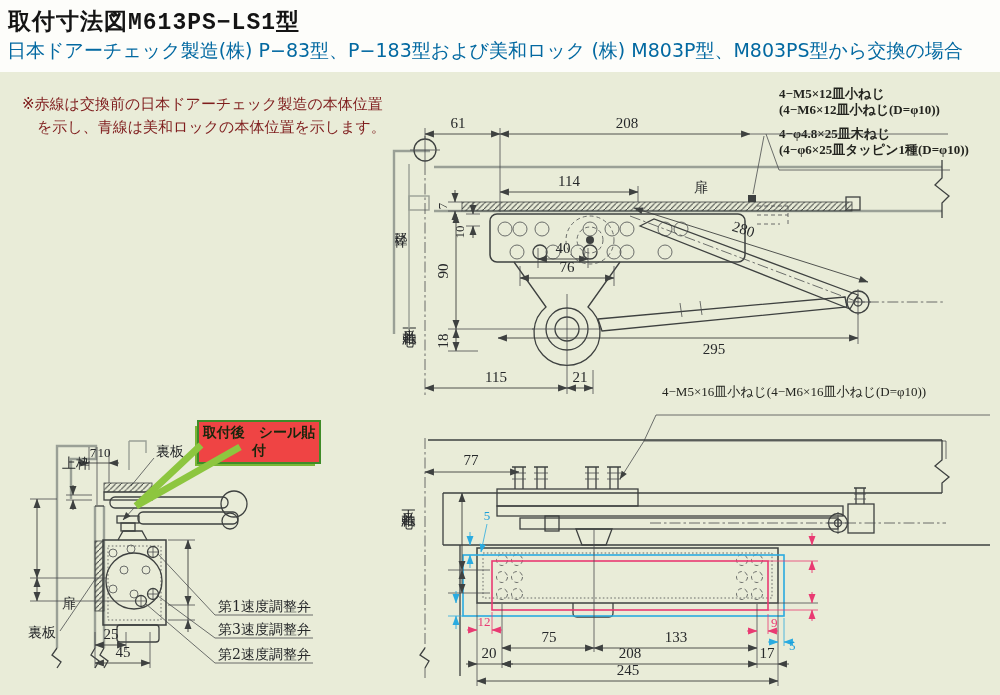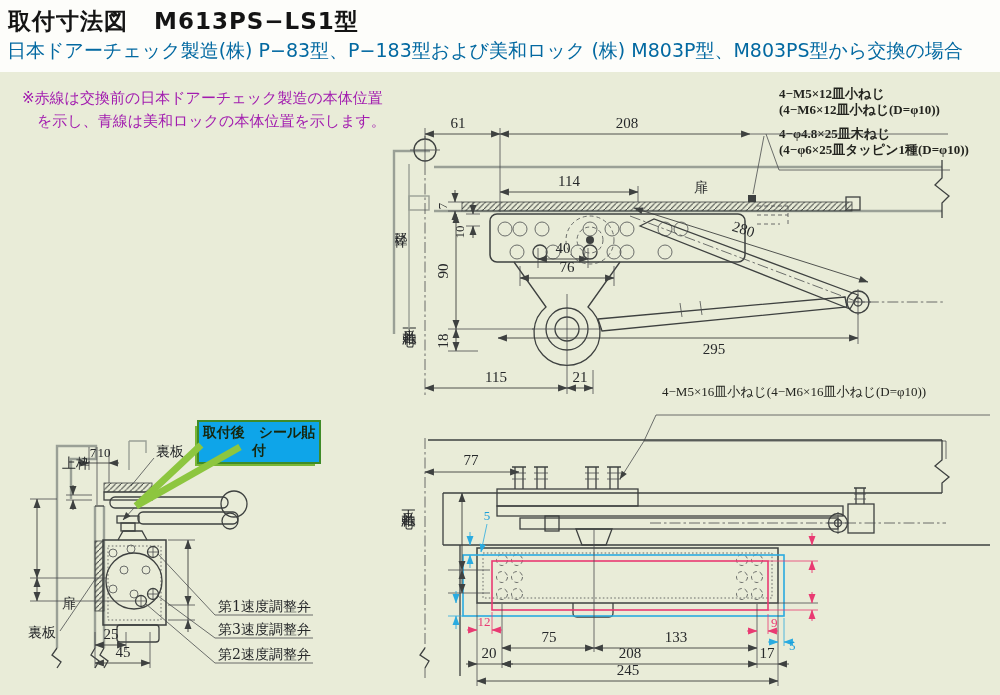--- a/index.html
+++ b/index.html
@@ -2,35 +2,35 @@
 <html lang="ja"><head>
 <meta charset="utf-8">
 <style>
   html,body{margin:0;padding:0;background:#777;}
   .page{position:relative;width:1000px;height:695px;background:#fdfdfa;overflow:hidden;
         font-family:"Liberation Serif","DejaVu Serif",serif;}
   .sheet{position:absolute;left:0;top:72px;width:1000px;height:623px;background:#e9ecd8;}
   .abs{position:absolute;}
   .title{left:8px;top:6px;font-weight:bold;font-size:23px;color:#141414;
          font-family:"DejaVu Sans","Liberation Sans",sans-serif;letter-spacing:1px;white-space:nowrap;}
-  .title .model{margin-left:26px;}
+  .title .model{font-family:Liberation Mono, monospace;}
   .subtitle{left:7px;top:38px;font-size:19px;color:#0369a1;white-space:nowrap;
          font-family:"DejaVu Sans","Liberation Sans",sans-serif;}
-  .note{left:22px;top:87px;font-size:15px;line-height:23px;color:#a21caf;
+  .note{left:22px;top:93px;font-size:15px;line-height:23px;color:#7f1d1d;
         font-family:"DejaVu Sans","Liberation Sans",sans-serif;}
   .note .l2{padding-left:15px;}
   .callout{color:#23241f;font-size:13px;line-height:16px;white-space:nowrap;}
   .co-top{left:779px;top:86px;font-weight:bold;}
   .co-top .l3{margin-top:8px;}
   .co-mid{left:662px;top:384px;line-height:15px;}
   .co-mid .l2{margin-top:11px;}
   .vlabel{writing-mode:vertical-rl;text-orientation:upright;font-size:14px;color:#26282a;
           letter-spacing:2px;white-space:nowrap;}
   .seal{left:197px;top:420px;width:120px;padding:2px 0;text-align:center;
-        font-weight:bold;font-size:14px;color:#17260c;background:#0ea5e9;
+        font-weight:bold;font-size:14px;color:#17260c;background:#ef4444;
         border:2px solid #3f8b28;box-shadow:-4px 4px 0 -2px #7ab636;
         font-family:"DejaVu Sans","Liberation Sans",sans-serif;}
   svg.overlay{position:absolute;left:0;top:0;}
   .s{stroke:#3e4140;fill:none;stroke-width:1.3;}
   .s15{stroke:#3e4140;fill:none;stroke-width:1.5;}
   .sthin{stroke:#4a4d4e;fill:none;stroke-width:0.8;}
   .sdim{stroke:#3e4140;fill:none;stroke-width:0.9;}
   .sgray{stroke:#9aa096;fill:none;stroke-width:2.4;}
   .sgray2{stroke:#9aa096;fill:none;stroke-width:1.4;}
   .cl{stroke-dasharray:11 3 2.5 3;}

